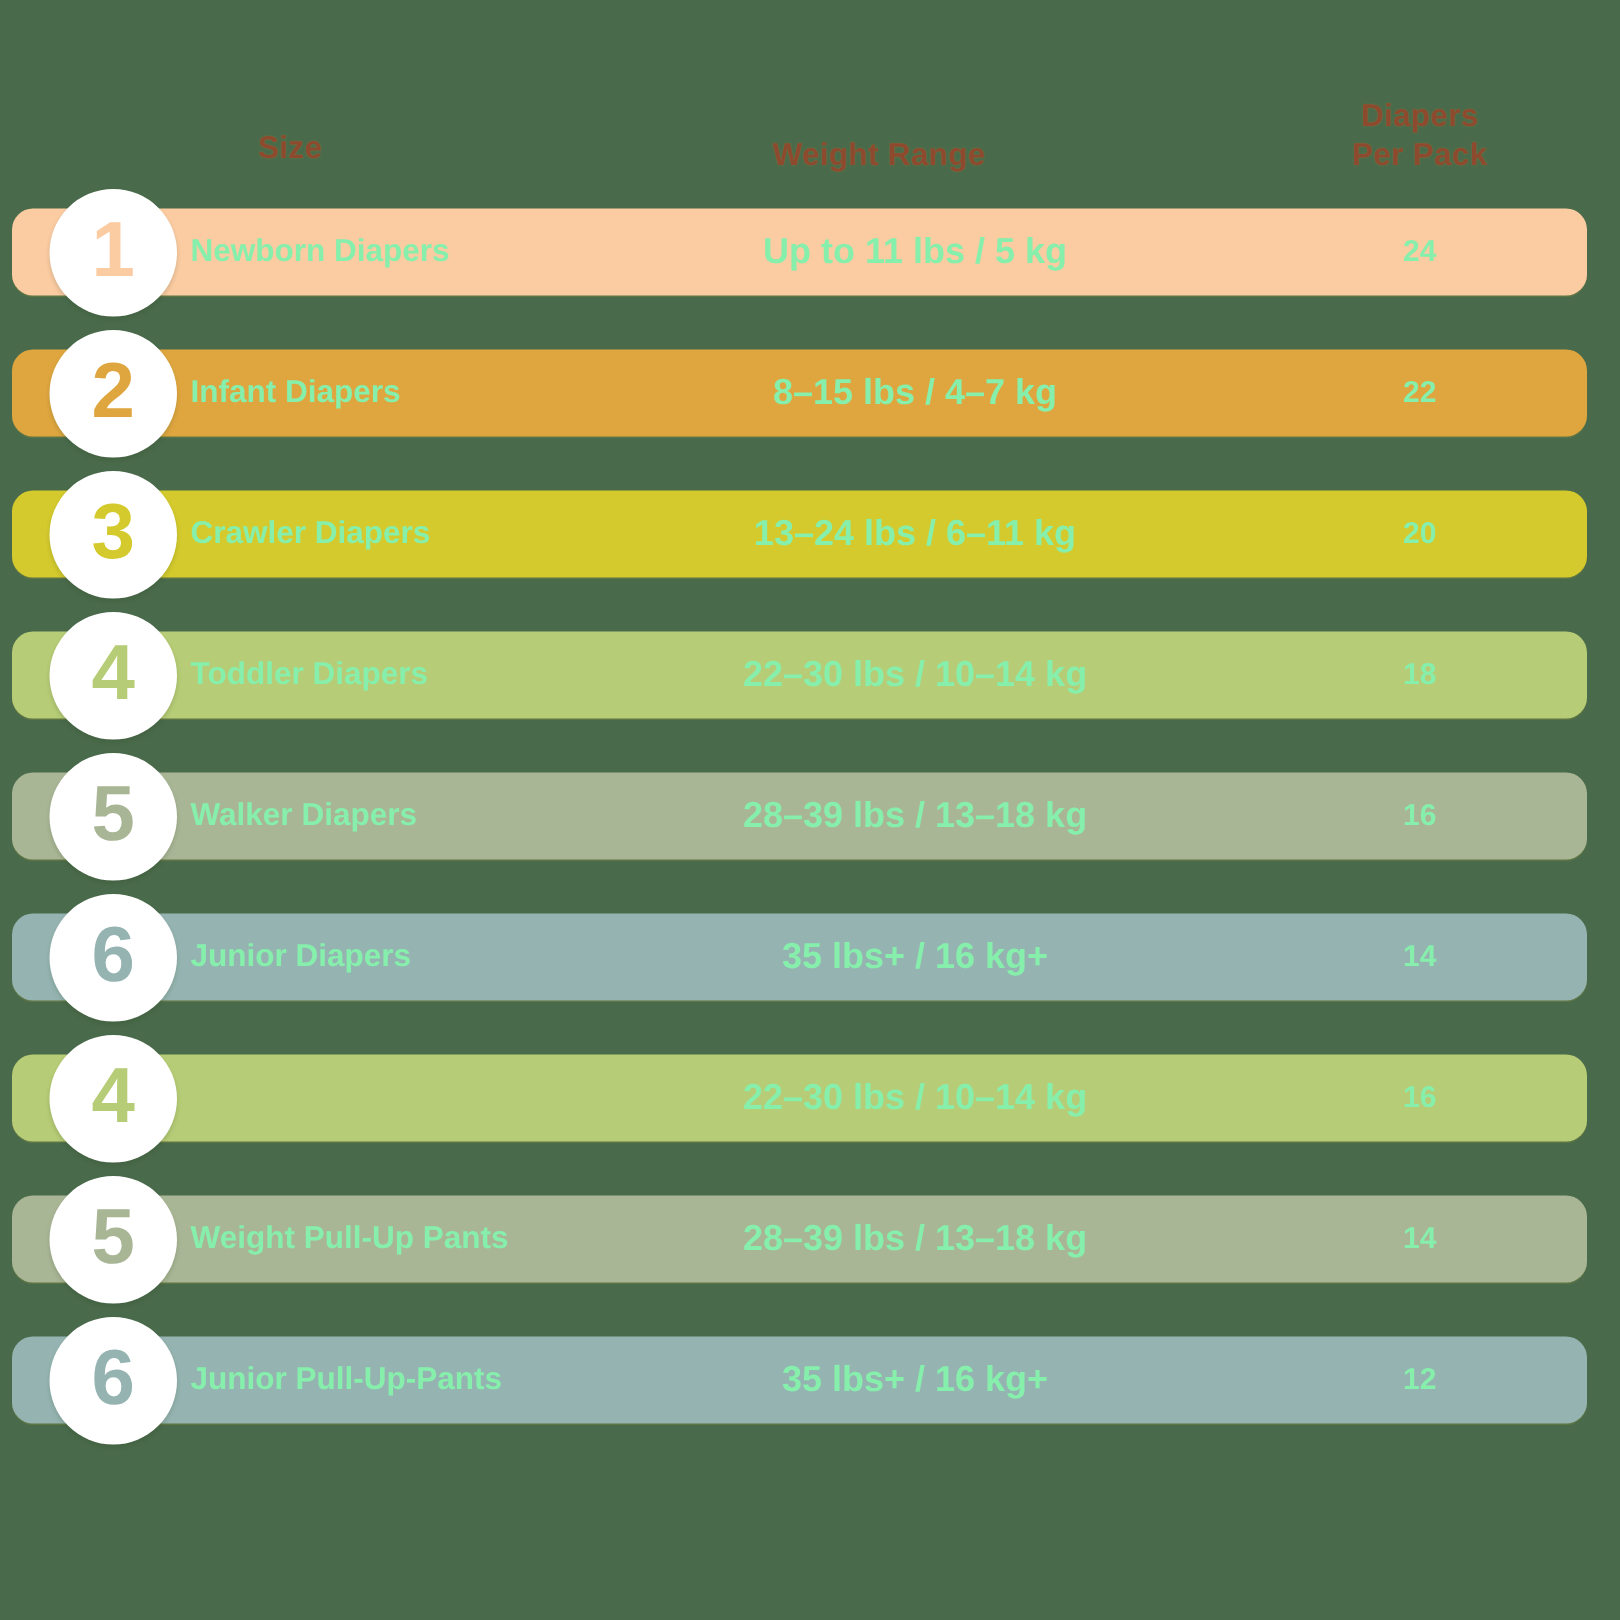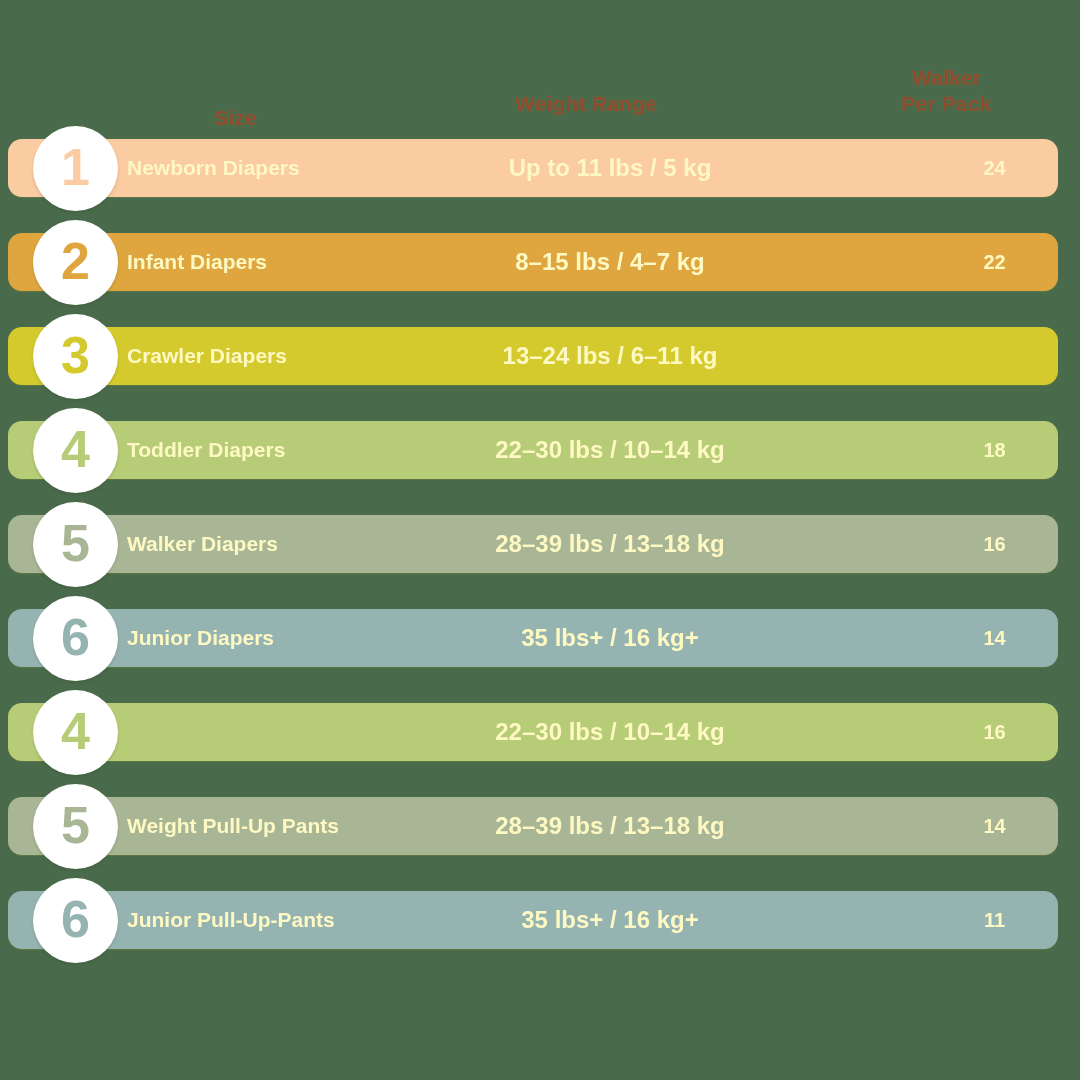--- a/index.html
+++ b/index.html
@@ -32,22 +32,21 @@
     position: absolute;
     color: #8d4a2e;
     font-weight: 700;
     font-size: 21px;
     letter-spacing: 0.2px;
     line-height: 26px;
     text-shadow: 0 0 1px rgba(160,140,60,0.55);
   }
   .hdr-size {
     left: 172px;
-    top: 43px;
-    margin-left: 42px;
+    top: 24px;
   }
   .hdr-weight {
     left: 515px;
     top: 29px;
   }
   .hdr-pack {
     left: 879px;
     top: 3px;
     width: 135px;
     text-align: center;
@@ -90,53 +89,53 @@
     line-height: 1;
     margin-top: -3px;
   }
 
   .cell {
     position: absolute;
     top: 18px;
     height: 58px;
     display: flex;
     align-items: center;
-    color: #fef9c3;
+    color: #86efac;
     font-weight: 700;
   }
   .cell-name {
     left: 127px;
     width: 350px;
     font-size: 21px;
     justify-content: flex-start;
   }
   .cell-weight {
     left: 450px;
     width: 320px;
     font-size: 24px;
     justify-content: center;
   }
   .cell-pack {
-    left: 928px;
+    left: 880px;
     width: 133px;
     font-size: 20px;
     justify-content: center;
     text-align: right;
   }
 </style>
 </head>
 <body>
 
 <div id="chart">
 
   <div class="header-row">
     <div class="hdr hdr-size">Size</div>
     <div class="hdr hdr-weight">Weight Range</div>
     <div class="hdr hdr-pack">
-      <div>Walker</div>
+      <div>Diapers</div>
       <div>Per Pack</div>
     </div>
   </div>
 
   <div id="rows-container">
       <div class="row" style="top: 121px;">
         <div class="bar" style="background: rgb(251, 203, 162);"></div>
         <div class="cell cell-name">Newborn Diapers</div>
         <div class="cell cell-weight">Up to 11 lbs / 5 kg</div>
         <div class="cell cell-pack">24</div>
@@ -150,20 +149,21 @@
         <div class="cell cell-weight">8–15 lbs / 4–7 kg</div>
         <div class="cell cell-pack">22</div>
         <div class="badge">
           <span class="badge-num" style="color: rgb(223, 166, 63);">2</span>
         </div>
       </div>
       <div class="row" style="top: 309px;">
         <div class="bar" style="background: rgb(212, 202, 45);"></div>
         <div class="cell cell-name">Crawler Diapers</div>
         <div class="cell cell-weight">13–24 lbs / 6–11 kg</div>
+        <div class="cell cell-pack">20</div>
         <div class="badge">
           <span class="badge-num" style="color: rgb(212, 202, 45);">3</span>
         </div>
       </div>
       <div class="row" style="top: 403px;">
         <div class="bar" style="background: rgb(183, 204, 118);"></div>
         <div class="cell cell-name">Toddler Diapers</div>
         <div class="cell cell-weight">22–30 lbs / 10–14 kg</div>
         <div class="cell cell-pack">18</div>
         <div class="badge">
@@ -202,20 +202,20 @@
         <div class="cell cell-weight">28–39 lbs / 13–18 kg</div>
         <div class="cell cell-pack">14</div>
         <div class="badge">
           <span class="badge-num" style="color: rgb(169, 182, 150);">5</span>
         </div>
       </div>
       <div class="row" style="top: 873px;">
         <div class="bar" style="background: rgb(149, 180, 177);"></div>
         <div class="cell cell-name">Junior Pull-Up-Pants</div>
         <div class="cell cell-weight">35 lbs+ / 16 kg+</div>
-        <div class="cell cell-pack">11</div>
+        <div class="cell cell-pack">12</div>
         <div class="badge">
           <span class="badge-num" style="color: rgb(149, 180, 177);">6</span>
         </div>
       </div>
     </div>
 
 </div>
 
 </body></html>

